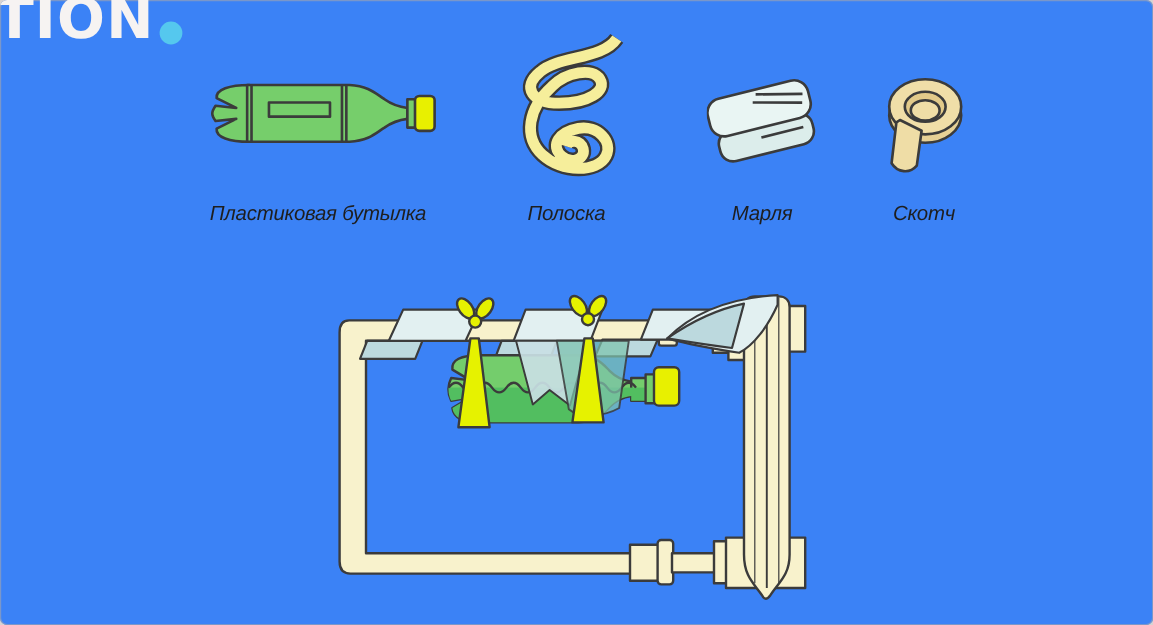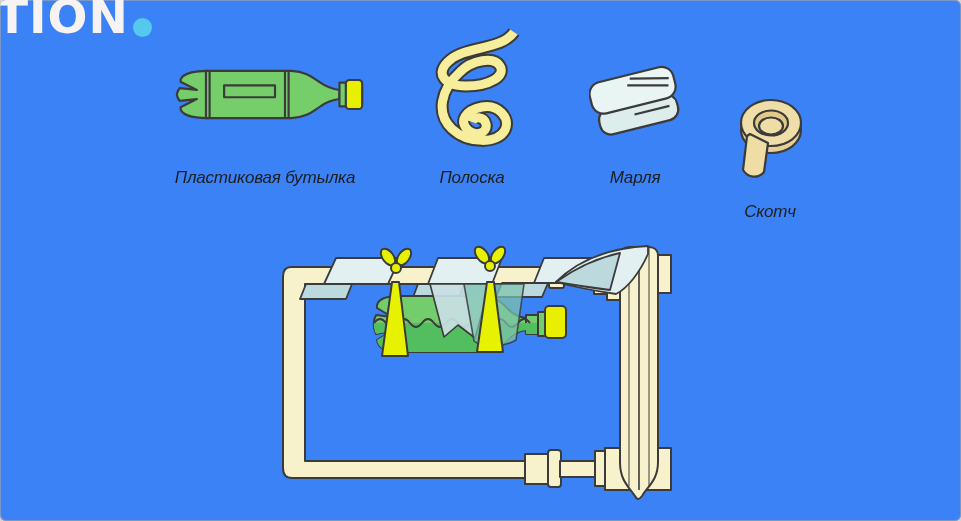--- a/index.html
+++ b/index.html
@@ -22,21 +22,21 @@
   .card{position:absolute;top:0;height:215px;text-align:center;font-style:italic;}
   .card .icon-slot{position:absolute;left:0;right:0;}
   .card .label{
     position:absolute;left:0;right:0;top:166px;
     font-size:17px;line-height:23px;color:#1e1e1e;letter-spacing:-0.2px;
   }
   .card .label span{display:block;}
   #card-bottle{left:150px;width:230px;}
   #card-strip {left:392px;width:160px;}
   #card-gauze {left:565px;width:140px;}
-  #card-tape  {left:700px;width:140px;margin-top:34px;}
+  #card-tape  {left:700px;width:140px;}
   
   .assembly{position:absolute;left:278px;top:238px;}
 </style>
 </head>
 <body>
 
 <div class="page">
 
   <div class="logo">
     <span class="word">TION</span>

